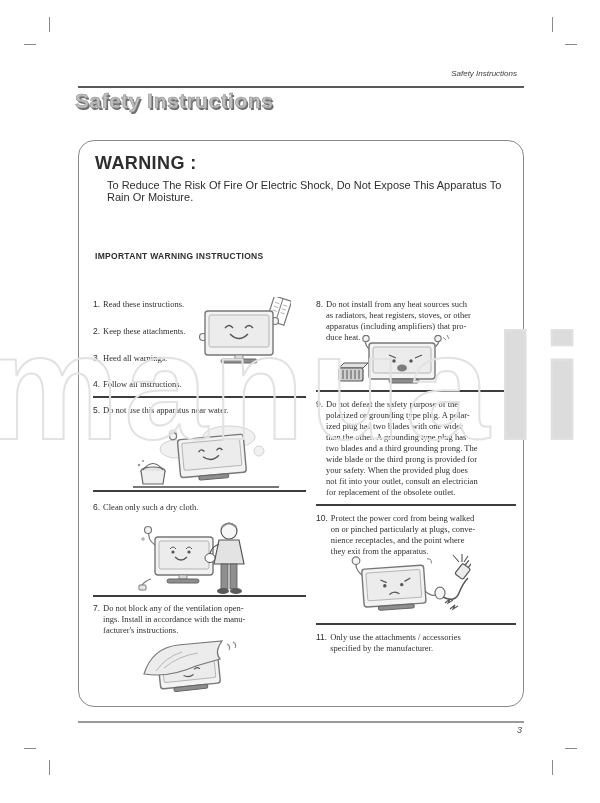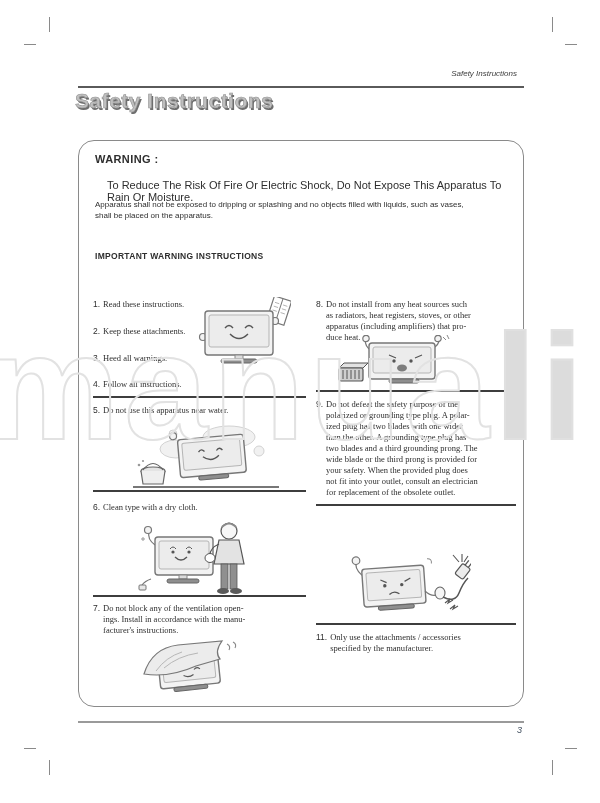--- a/index.html
+++ b/index.html
@@ -12,21 +12,21 @@
   .running-head{position:absolute;top:69px;left:300px;width:217px;text-align:right;
     font-size:8px;font-style:italic;color:#3c3c3c;}
   .head-rule{position:absolute;left:78px;top:86px;width:446px;height:2px;background:#5a5a5a;}
   
   .page-title{position:absolute;left:75px;top:89px;font-size:21px;font-weight:bold;
     letter-spacing:0.5px;color:#bfbfbf;-webkit-text-stroke:0.6px #8f8f8f;
     text-shadow:1.5px 1.5px 0 #6d6d6d;}
   
   .warning-box{position:absolute;left:78px;top:140px;width:444px;height:565px;
     border:1.3px solid #8a8a8a;border-radius:16px;}
-  .warn-heading{position:absolute;left:16px;top:12px;font-size:11px;font-weight:bold;letter-spacing:0.4px;}
+  .warn-heading{position:absolute;left:16px;top:12px;font-size:18px;font-weight:bold;letter-spacing:0.4px;}
   .warn-text{position:absolute;left:28px;top:38px;width:414px;font-size:11px;line-height:12px;}
   .note-text{position:absolute;left:16px;top:58px;width:414px;font-size:8px;line-height:11px;white-space:pre-line;}
   .important-heading{position:absolute;left:16px;top:110px;font-size:8.5px;font-weight:bold;letter-spacing:0.3px;}
   .item{position:absolute;display:flex;font-size:8.5px;line-height:11px;}
   .item .num{margin-right:3px;white-space:nowrap;}
   .item .txt{white-space:pre-line;font-family:Liberation Serif, serif;}
   .hr{position:absolute;height:1.5px;background:#3d3d3d;}
   .ill{position:absolute;}
   
   .foot-rule{position:absolute;left:78px;top:721px;width:446px;height:2px;background:#9a9a9a;}
@@ -56,22 +56,20 @@
 <div class="head-rule"></div>
 
 <div class="page-title">Safety Instructions</div>
 
 <div class="watermark"><span class="wm-outline">manua</span><span class="wm-solid">li</span></div>
 
 <div class="warning-box">
 
   <div class="warn-heading">WARNING :</div>
   <div class="warn-text">To Reduce The Risk Of Fire Or Electric Shock, Do Not Expose This Apparatus To Rain Or Moisture.</div>
-  <div class="note-text">Apparatus shall not be exposed to dripping or splashing and no objects filled with liquids, such as vases,
-shall be placed on the apparatus.</div>
   <div class="important-heading">IMPORTANT WARNING INSTRUCTIONS</div>
 
   <div class="item" style="left:14px;top:158px;width:215px">
     <span class="num">1.</span>
     <span class="txt">Read these instructions.</span>
   </div>
   <div class="item" style="left:14px;top:185px;width:215px">
     <span class="num">2.</span>
     <span class="txt">Keep these attachments.</span>
   </div>
@@ -136,21 +134,21 @@
       <circle cx="8" cy="44" r="1.3" fill="#999"></circle>
       <circle cx="12" cy="40" r="1.1" fill="#999"></circle>
       <line x1="2" y1="66" x2="148" y2="66" stroke="#777" stroke-width="2"></line>
     </svg>
   </div>
 
   <div class="hr" style="left:14px;top:349px;width:213px"></div>
 
   <div class="item" style="left:14px;top:361px;width:215px">
     <span class="num">6.</span>
-    <span class="txt">Clean type with a dry cloth.</span>
+    <span class="txt">Clean only such a dry cloth.</span>
   </div>
 
   <div class="ill" style="left:58px;top:374px;width:120px;height:82px">
     <svg width="120" height="82" viewBox="0 0 120 82">
       <path d="M18 30 q-8 -6 -6 -13" fill="none" stroke="#777" stroke-width="1.2"></path>
       <circle cx="11" cy="15" r="3.5" fill="#f3f3f3" stroke="#777" stroke-width="1.2"></circle>
       <path d="M4 24 l4 0 M6 22 l0 4" stroke="#999" stroke-width="1"></path>
       <path d="M14 64 q-6 2 -9 6" fill="none" stroke="#777" stroke-width="1.2"></path>
       <rect x="2" y="70" width="7" height="5" rx="1" fill="#e8e8e8" stroke="#777" stroke-width="1"></rect>
       <rect x="18" y="22" width="58" height="38" rx="3" fill="#f3f3f3" stroke="#777" stroke-width="1.4"></rect>
@@ -239,20 +237,27 @@
 than the other. A grounding type plug has
 two blades and a third grounding prong. The
 wide blade or the third prong is provided for
 your safety. When the provided plug does
 not fit into your outlet, consult an electrician
 for replacement of the obsolete outlet.</span>
   </div>
 
   <div class="hr" style="left:237px;top:363px;width:200px"></div>
 
+  <div class="item" style="left:237px;top:372px;width:212px">
+    <span class="num">10.</span>
+    <span class="txt">Protect the power cord from being walked
+on or pinched particularly at plugs, conve-
+nience receptacles, and the point where
+they exit from the apparatus.</span>
+  </div>
 
   <div class="ill" style="left:262px;top:412px;width:130px;height:70px">
     <svg width="130" height="70" viewBox="0 0 130 70">
       <g transform="rotate(-4 55 35)">
         <path d="M22 20 q-8 -8 -4 -14" fill="none" stroke="#777" stroke-width="1.2"></path>
         <circle cx="17" cy="5" r="3.8" fill="#f3f3f3" stroke="#777" stroke-width="1.2"></circle>
         <rect x="22" y="14" width="62" height="38" rx="3" fill="#f3f3f3" stroke="#777" stroke-width="1.4"></rect>
         <rect x="26" y="18" width="54" height="28" rx="2" fill="#ececec" stroke="#b5b5b5" stroke-width="1"></rect>
         <path d="M40 26 l6 3 M64 29 l6 -3" stroke="#555" stroke-width="1.2"></path>
         <circle cx="44" cy="32" r="1.7" fill="#555"></circle>

